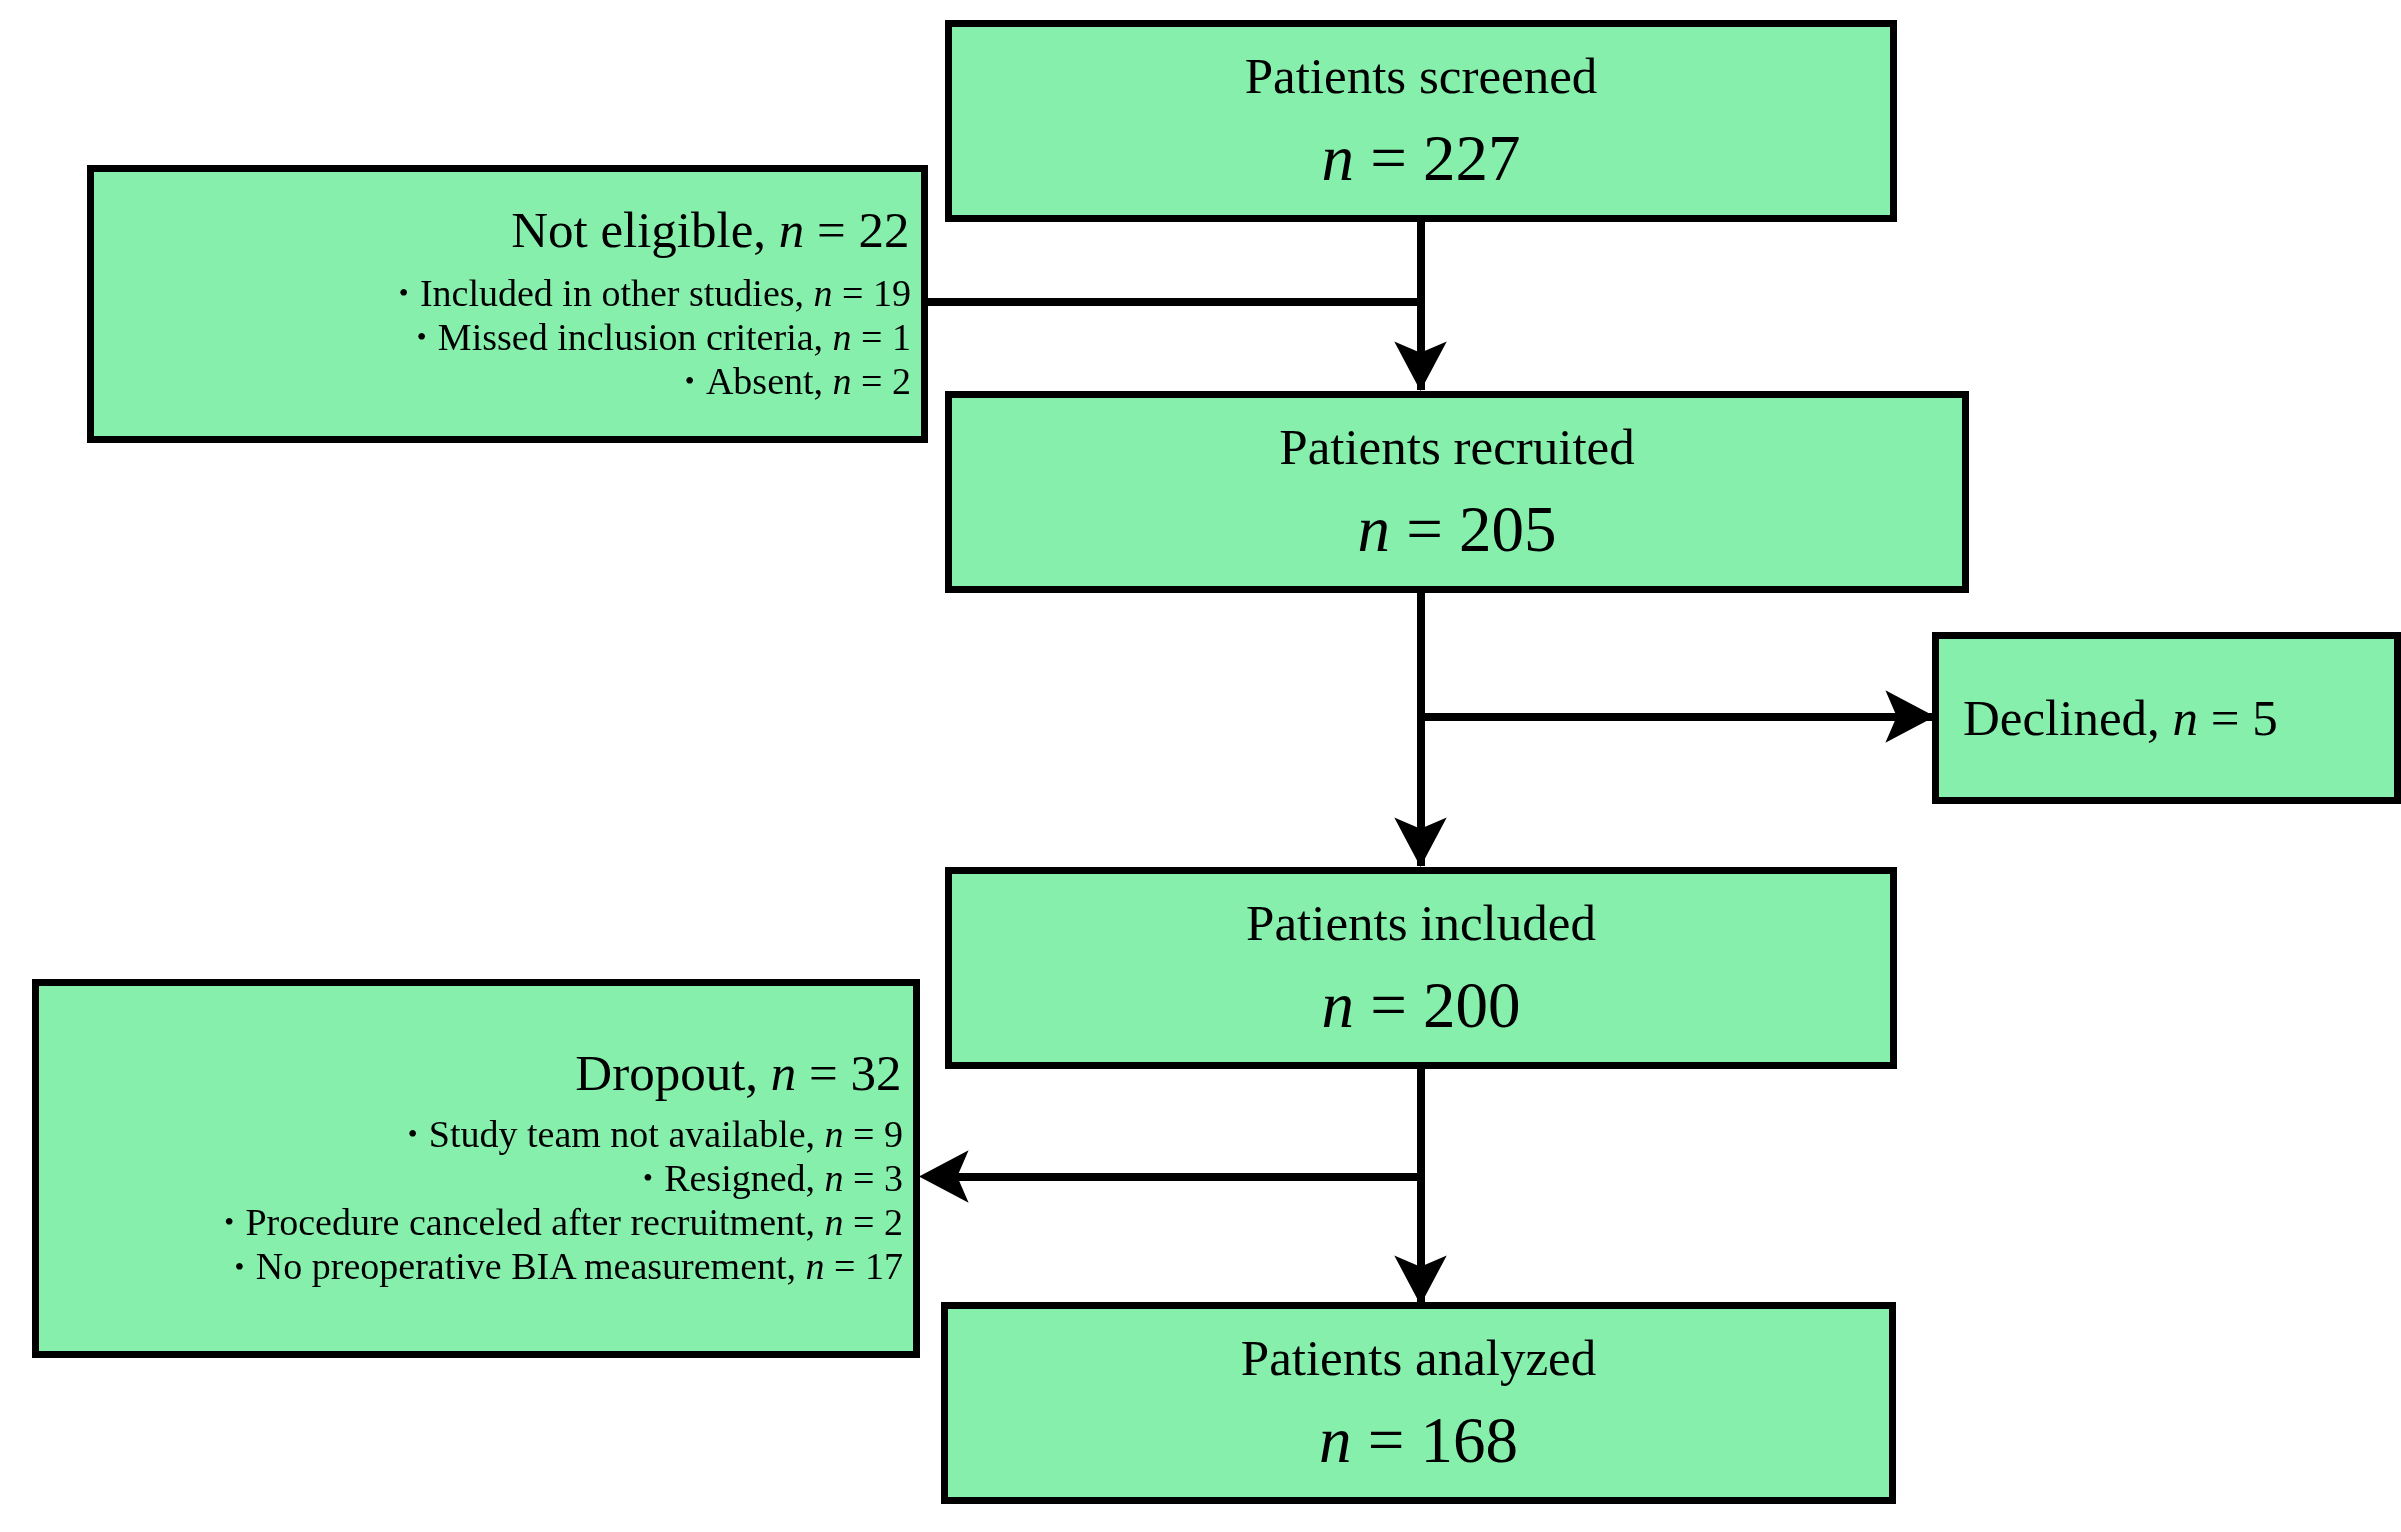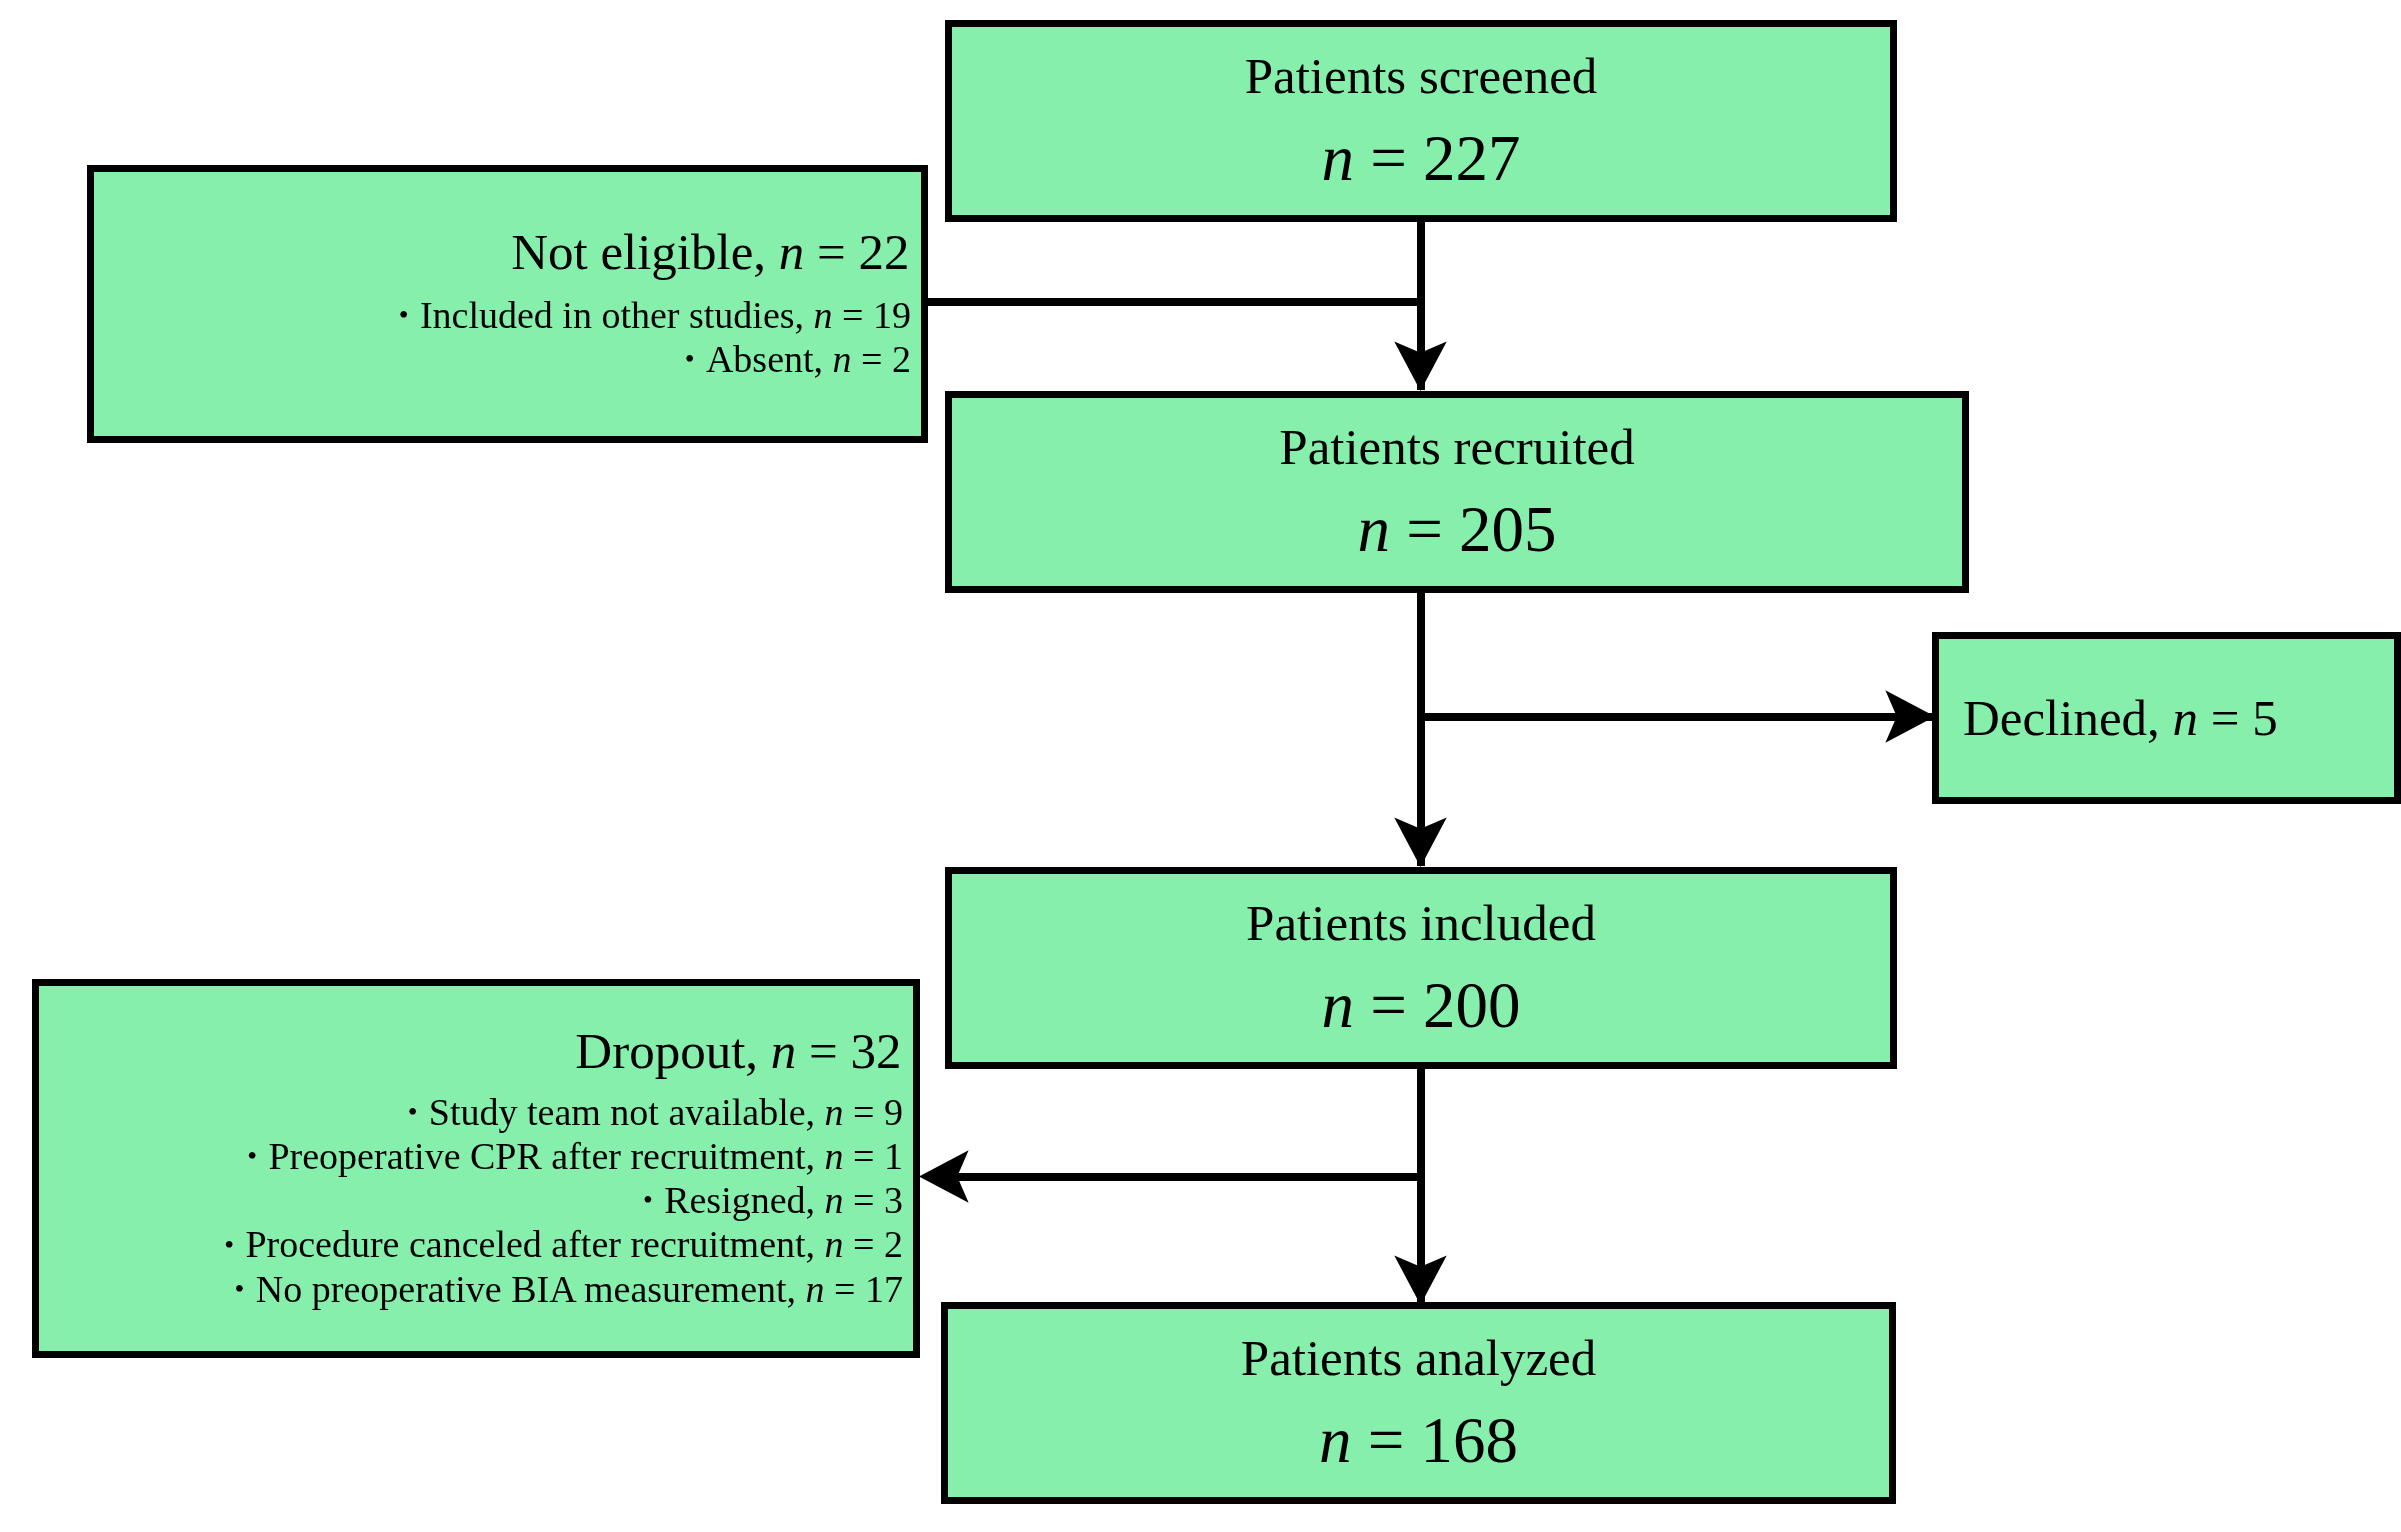--- a/index.html
+++ b/index.html
@@ -159,20 +159,21 @@
 
   <div class="box center" style="left:945px; top:20px; width:952px; height:202px;">
     <div class="line1">Patients screened</div>
     <div class="line2"><em class="n">n</em><span> = </span><span>227</span></div>
   </div>
 
   <div class="box rightal" style="left:87px; top:165px; width:841px; height:278px; padding:10px 0 10px 0;">
     <div class="side-title"><span>Not eligible, </span><em class="n">n</em><span> = </span><span>22</span></div>
     <ul class="bullets" style="margin-top:15.6px;">
       <li><span class="bul">•</span><span>Included in other studies, </span><em class="n">n</em><span> = </span><span>19</span></li>
+      <li><span class="bul">•</span><span>Missed inclusion criteria, </span><em class="n">n</em><span> = </span><span>1</span></li>
       <li><span class="bul">•</span><span>Absent, </span><em class="n">n</em><span> = </span><span>2</span></li>
     </ul>
   </div>
 
   <div class="box center" style="left:945px; top:391px; width:1024px; height:202px;">
     <div class="line1">Patients recruited</div>
     <div class="line2"><em class="n">n</em><span> = </span><span>205</span></div>
   </div>
 
   <div class="box leftal" style="left:1932px; top:632px; width:469px; height:172px;">
@@ -181,21 +182,20 @@
 
   <div class="box center" style="left:945px; top:867px; width:952px; height:202px;">
     <div class="line1">Patients included</div>
     <div class="line2"><em class="n">n</em><span> = </span><span>200</span></div>
   </div>
 
   <div class="box rightal" style="left:32px; top:979px; width:888px; height:379px; padding:7px 0 7px 0;">
     <div class="side-title"><span>Dropout, </span><em class="n">n</em><span> = </span><span>32</span></div>
     <ul class="bullets" style="margin-top:12.8px;">
       <li><span class="bul">•</span><span>Study team not available, </span><em class="n">n</em><span> = </span><span>9</span></li>
-      <li><span class="bul">•</span><span>Preoperative CPR after recruitment, </span><em class="n">n</em><span> = </span><span>1</span></li>
       <li><span class="bul">•</span><span>Resigned, </span><em class="n">n</em><span> = </span><span>3</span></li>
       <li><span class="bul">•</span><span>Procedure canceled after recruitment, </span><em class="n">n</em><span> = </span><span>2</span></li>
       <li><span class="bul">•</span><span>No preoperative BIA measurement, </span><em class="n">n</em><span> = </span><span>17</span></li>
     </ul>
   </div>
 
   <div class="box center" style="left:941px; top:1302px; width:955px; height:202px;">
     <div class="line1">Patients analyzed</div>
     <div class="line2"><em class="n">n</em><span> = </span><span>168</span></div>
   </div>

